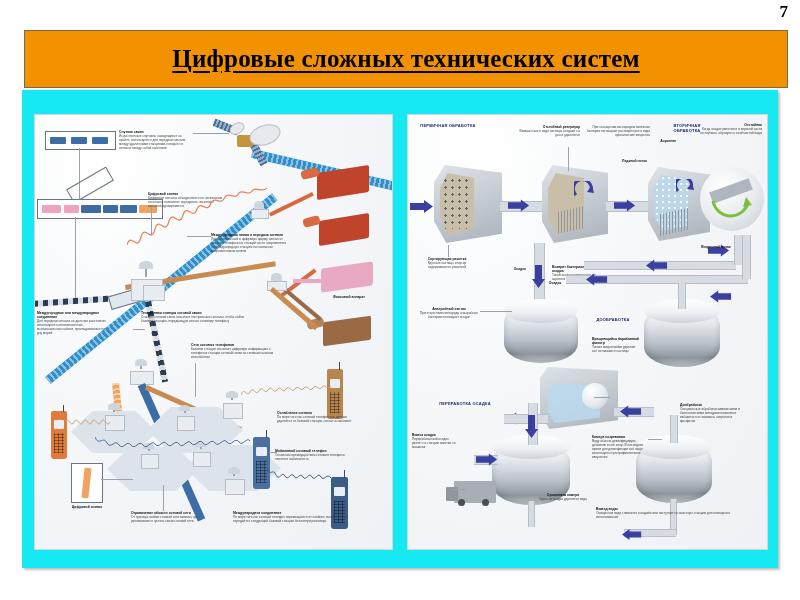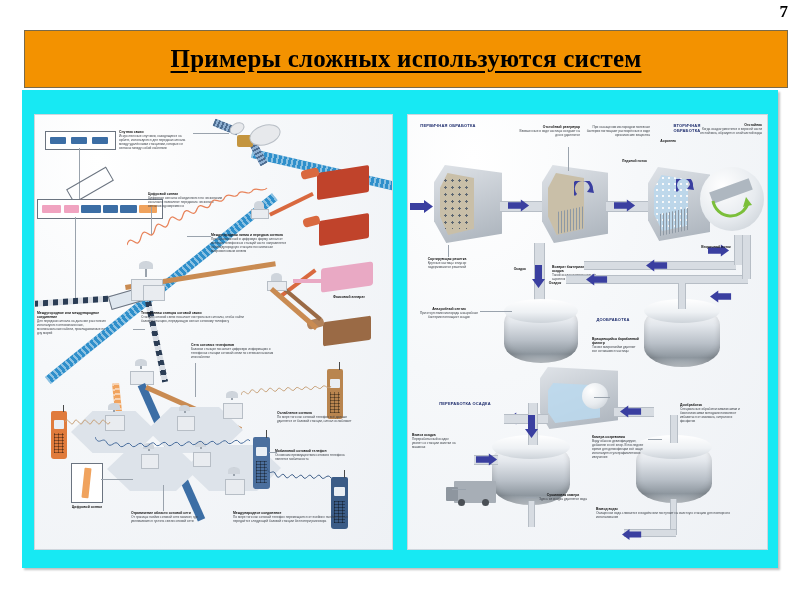--- a/index.html
+++ b/index.html
@@ -127,21 +127,21 @@
   .truck .wheel{position:absolute;background:#4a4f55;border-radius:50%;}
 </style>
 </head>
 <body>
 
 <div class="slide">
 
   <div class="page-number">7</div>
 
   <div class="title-banner">
-    <div class="title-text">Примеры сложных используются систем</div>
+    <div class="title-text">Цифровые сложных технических систем</div>
   </div>
 
   <div class="board">
 
     <div class="panel panel-left">
       <div class="paper"></div>
 
       <div class="blue-beam" style="left:10px;top:262px;width:292px;height:9px;transform:rotate(-39deg);"></div>
       <div class="blue-beam" style="left:218px;top:34px;width:150px;height:9px;transform:rotate(13deg);"></div>
 

